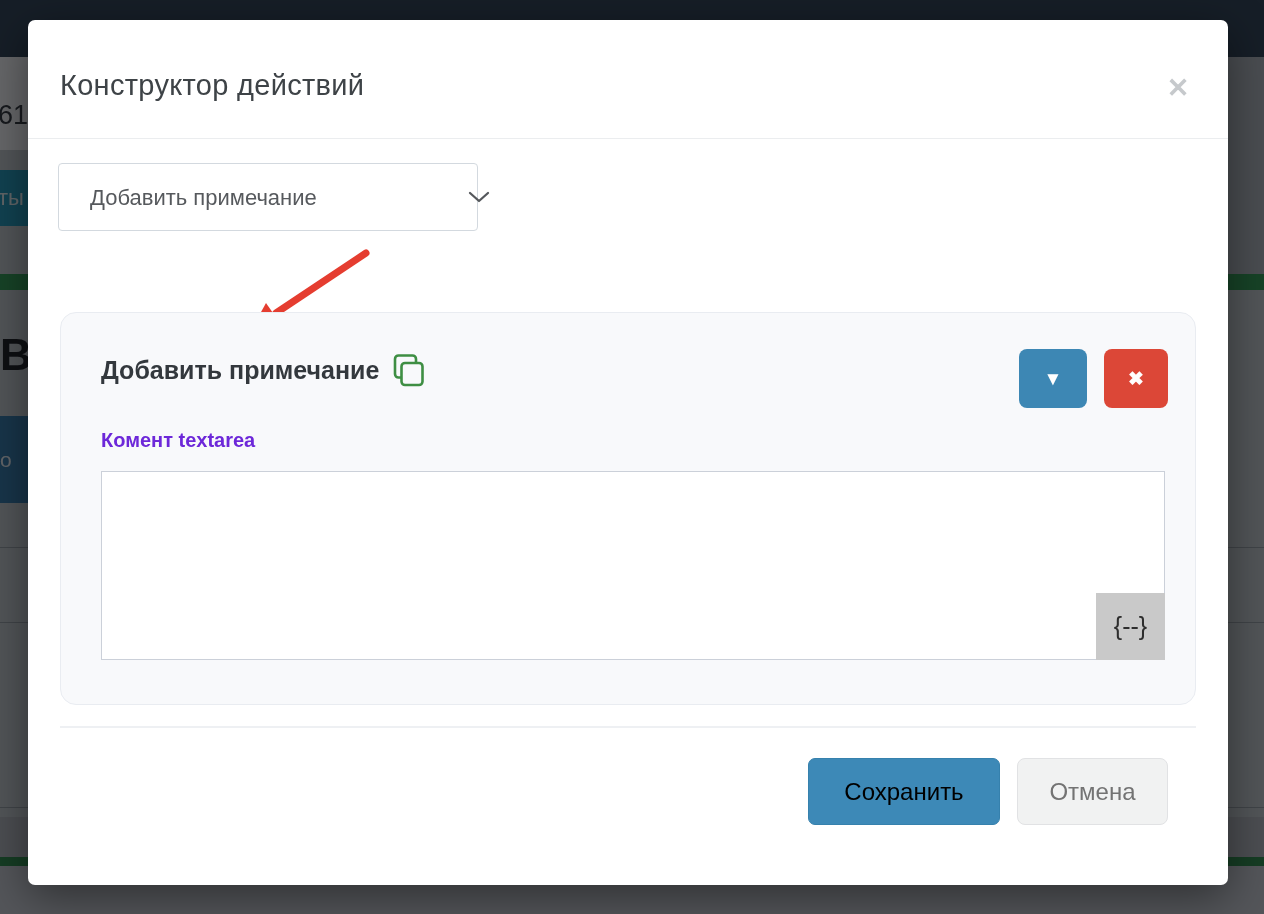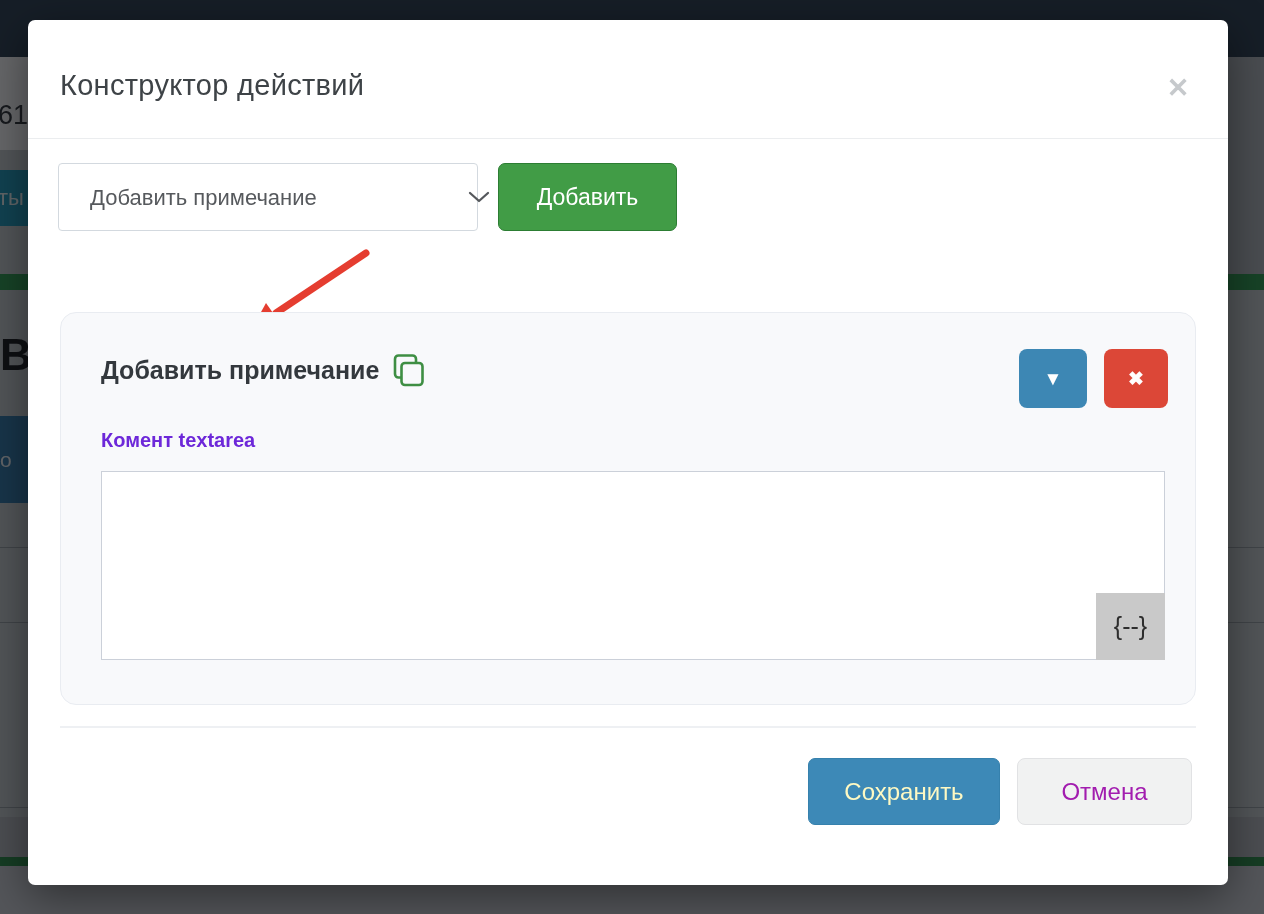--- a/index.html
+++ b/index.html
@@ -57,24 +57,24 @@
                 border:none; border-radius:8px; color:#fff; font-size:19px; font-weight:bold; cursor:pointer; }
   .field-label { position:absolute; left:40px; top:116px; font-size:20px; font-weight:bold; color:#6d28d9; }
   .textarea-wrap { position:absolute; left:40px; top:158px; width:1064px; height:189px; }
   .comment-textarea { width:100%; height:100%; border:1px solid #cbd0d9; background:#fff; resize:none;
                       font-size:18px; font-family:"Liberation Sans",sans-serif; padding:10px 14px; color:#333; }
   .token-btn { position:absolute; right:0; bottom:0; width:69px; height:67px; background:#c9c9c9; border:none;
                font-size:25px; color:#2e2e2e; cursor:pointer; font-family:"Liberation Sans",sans-serif; }
 
   .footer-divider { position:absolute; left:32px; top:706px; width:1136px; height:2px; background:#eef0f3; }
   .save-btn { position:absolute; left:780px; top:738px; width:192px; height:67px; background:#3d89b7;
-              border:1px solid #3681ad; border-radius:7px; color:#fef9c3; font-size:24px; cursor:pointer;
+              border:1px solid #3681ad; border-radius:7px; color:#000000; font-size:24px; cursor:pointer;
               font-family:"Liberation Sans",sans-serif; }
-  .cancel-btn { position:absolute; left:989px; top:738px; width:175px; height:67px; background:#f1f2f2;
-                border:1px solid #e1e2e4; border-radius:8px; color:#a21caf; font-size:24px; cursor:pointer;
+  .cancel-btn { position:absolute; left:989px; top:738px; width:151px; height:67px; background:#f1f2f2;
+                border:1px solid #e1e2e4; border-radius:8px; color:#737373; font-size:24px; cursor:pointer;
                 font-family:"Liberation Sans",sans-serif; }
 </style>
 </head>
 <body>
 
 <div class="page">
   <div class="navbar"></div>
   <div class="bg-white-strip"></div>
   <div class="bg-gray-panel"></div>
   <div class="bg-right-block"></div>
@@ -104,21 +104,20 @@
     <button class="close-btn">✕</button>
   </div>
 
   <select class="action-select">
     <option>Добавить примечание</option>
   </select>
   <svg class="select-chevron" width="22" height="14" viewBox="0 0 22 14">
     <polyline points="2,3 11,11 20,3" fill="none" stroke="#55585c" stroke-width="2.3" stroke-linecap="round" stroke-linejoin="round"></polyline>
   </svg>
 
-  <button class="add-btn">Добавить</button>
 
   <svg class="annot-arrow" width="145" height="95" viewBox="0 0 145 95">
     <line x1="130" y1="7" x2="40" y2="67" stroke="#e53d30" stroke-width="7" stroke-linecap="round"></line>
     <polygon points="14,86 46,80 30,57" fill="#e53d30"></polygon>
   </svg>
 
   <div class="card">
     <div class="card-title-row">
       <span class="card-title">Добавить примечание</span>
       <button class="copy-btn">

